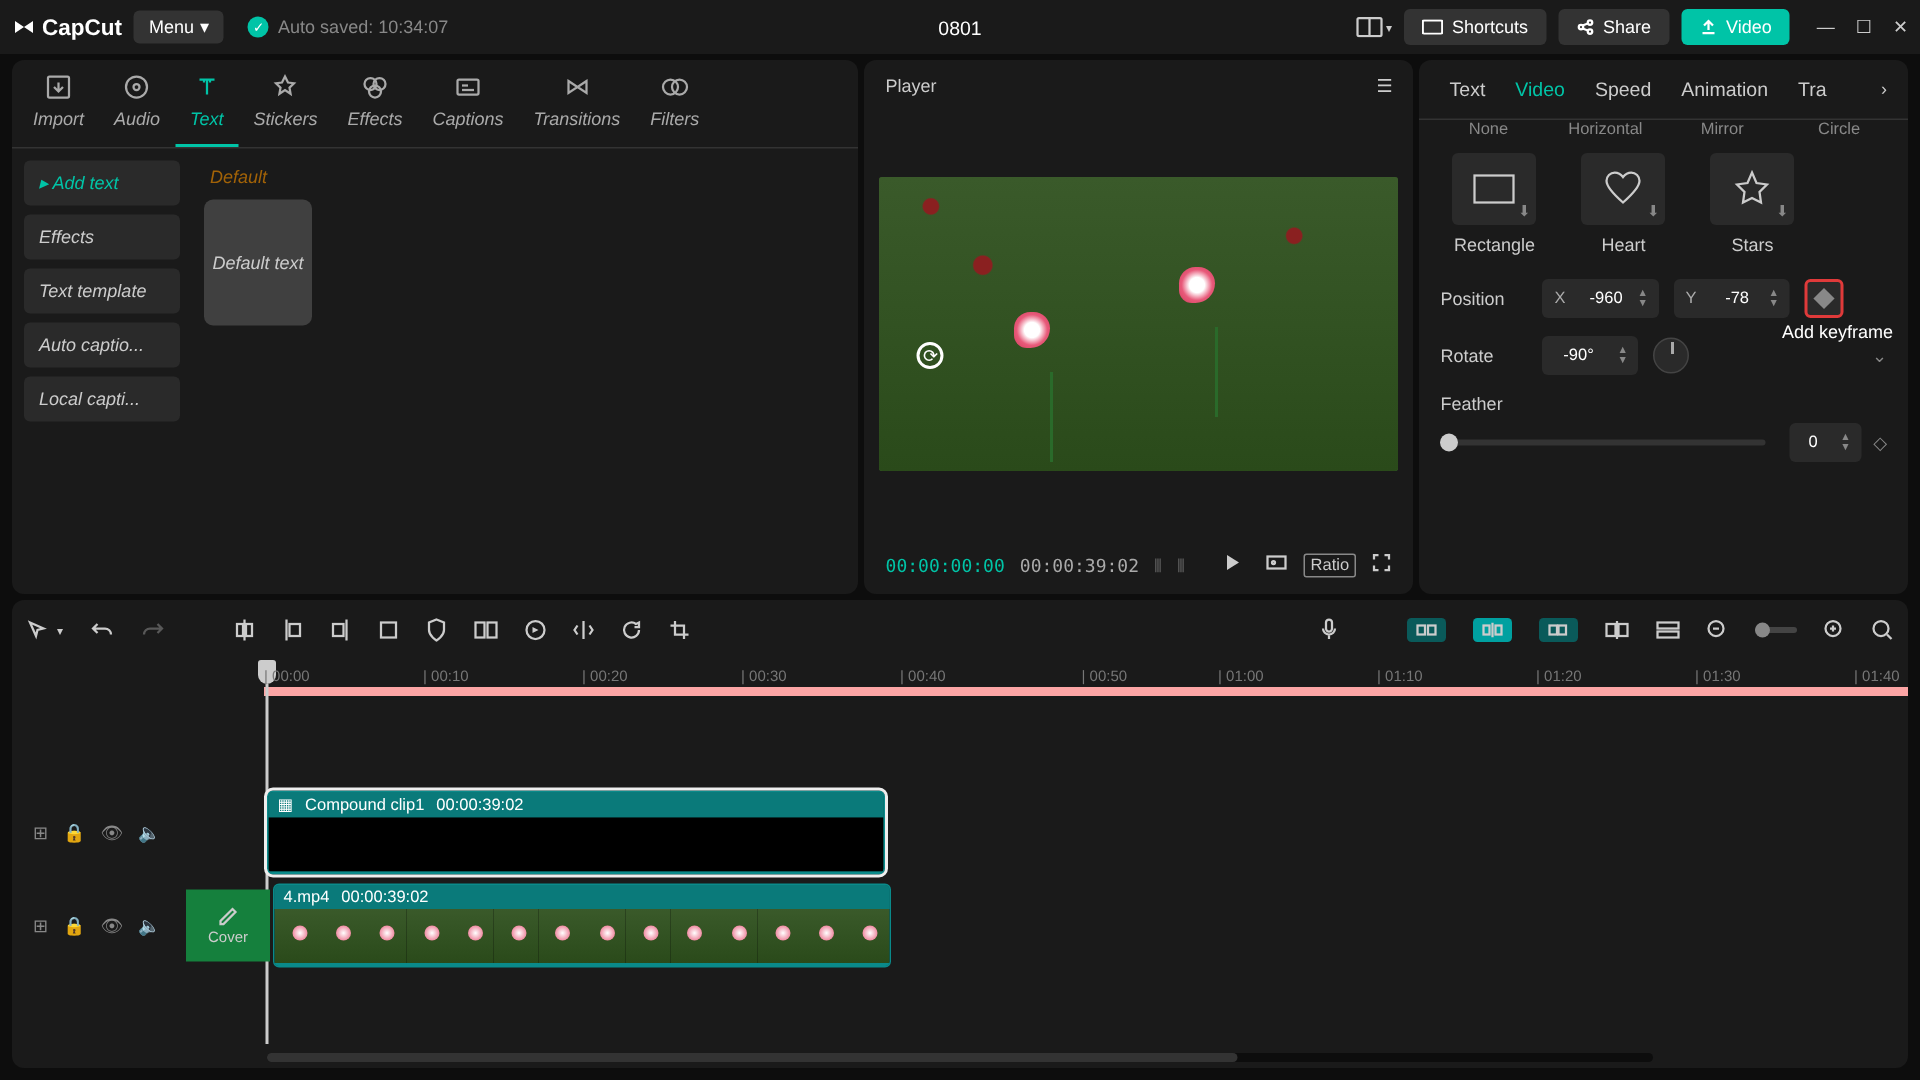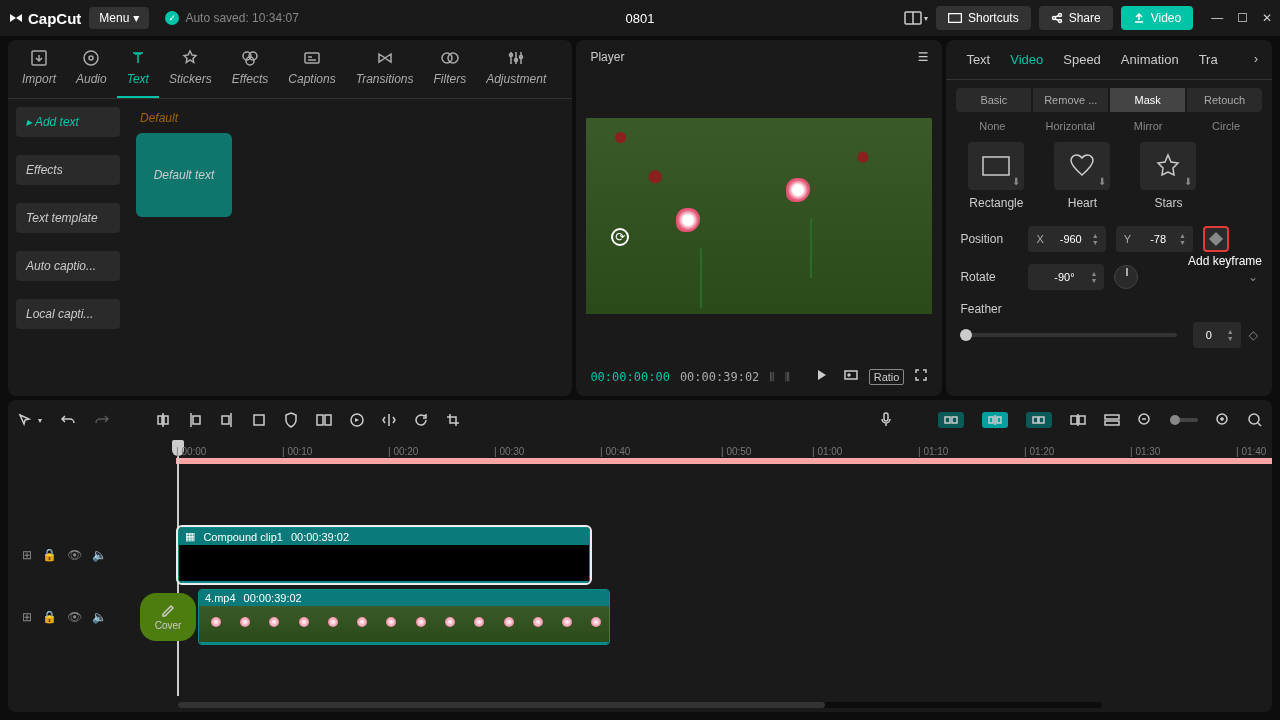--- a/index.html
+++ b/index.html
@@ -16,27 +16,27 @@
 .win-controls { display:flex; gap:14px; margin-left:10px; color:#ccc; }
 .win-controls span { cursor:pointer; }
 
 .main-row { display:flex; height:360px; }
 .left-panel { width:572px; background:#1a1a1a; border-radius:8px; margin:4px 0 0 8px; display:flex; flex-direction:column;font-style:italic; }
 .lib-tabs { display:flex; border-bottom:1px solid #333; padding:0 4px; }
 .lib-tab { flex:0 0 auto; display:flex; flex-direction:column; align-items:center; padding:8px 10px 10px; gap:4px; color:#aaa; cursor:pointer; }
 .lib-tab.active { color:#00c4a7; border-bottom:2px solid #00c4a7; }
 .lib-tab svg { width:20px; height:20px; }
 .lib-body { display:flex; flex:1; }
-.lib-side { width:120px; padding:8px; display:flex; flex-direction:column; gap:18px; }
+.lib-side { width:120px; padding:8px; display:flex; flex-direction:column; gap:6px; }
 .side-item { background:#2a2a2a; color:#ccc; padding:8px 10px; border-radius:4px; cursor:pointer; white-space:nowrap; overflow:hidden; text-overflow:ellipsis; }
 .side-item.active { color:#00c4a7; }
 .side-item.active::before { content:"▸ "; }
 .lib-content { flex:1; padding:8px; }
 .lib-label { color:#a16207; margin:4px 0 8px 4px; }
-.thumb { width:96px; height:84px; background:#0f766e; border-radius:6px; display:flex; align-items:center; justify-content:center; color:#ccc; cursor:pointer; }
+.thumb { width:72px; height:84px; background:#404040; border-radius:6px; display:flex; align-items:center; justify-content:center; color:#ccc; cursor:pointer; }
 
 .player-panel { flex:1; background:#1a1a1a; border-radius:8px; margin:4px 4px 0 4px; display:flex; flex-direction:column; position:relative; }
 .player-head { display:flex; align-items:center; padding:10px 14px; color:#ccc; }
 .player-head .menu-icon { margin-left:auto; cursor:pointer; }
 .player-view { flex:1; display:flex; align-items:center; justify-content:center; padding:0 10px; }
 .video-frame { width:346px; height:196px; background:linear-gradient(180deg,#2a4a1a 0%,#3a6a2a 100%); position:relative; border-radius:2px; overflow:hidden; }
 .grass { position:absolute; inset:0; background:
   radial-gradient(circle at 20% 30%,#8a2020 0 6px,transparent 7px),
   radial-gradient(circle at 80% 20%,#8a2020 0 5px,transparent 6px),
   radial-gradient(circle at 10% 10%,#8a2020 0 5px,transparent 6px),
@@ -95,21 +95,21 @@
 
 .timeline { background:#1a1a1a; margin:0 8px 8px; border-radius:0 0 8px 8px; height:272px; display:flex; flex-direction:column; }
 .ruler { height:24px; position:relative; border-bottom:6px solid #fca5a5; margin-left:168px; }
 .ruler .tick { position:absolute; top:6px; font-size:10px; color:#777; }
 .playhead { position:absolute; top:0; width:12px; height:16px; background:#ccc; border-radius:2px 2px 6px 6px; transform:translateX(-6px); }
 .playhead::after { content:""; position:absolute; left:5px; top:16px; width:2px; height:240px; background:#ccc; }
 .tracks { flex:1; position:relative; overflow:hidden; }
 .track { display:flex; align-items:center; height:62px; }
 .track-head { width:112px; display:flex; align-items:center; gap:10px; padding-left:14px; color:#888; }
 .track-head span { cursor:pointer; font-size:12px; }
-.cover-cell { width:56px; height:48px; background:#4d7c0f; border-radius:16px; display:flex; flex-direction:column; align-items:center; justify-content:center; gap:2px; margin-left:20px; }
+.cover-cell { width:56px; height:48px; background:#15803d; border-radius:0; display:flex; flex-direction:column; align-items:center; justify-content:center; gap:2px; margin-left:4px; }
 .clip { height:56px; background:#0a5a5a; border:1px solid #0a8a8a; border-radius:4px; position:relative; overflow:hidden; margin-left:2px; }
 .clip.selected { outline:2px solid #eee; }
 .clip-head { background:#0a7a7a; color:#fff; font-size:11px; padding:2px 6px; display:flex; gap:8px; align-items:center; }
 .clip-body { height:36px; background:#000; }
 .clip-body.thumbs { display:flex; }
 .clip-body.thumbs .th { flex:1; background:linear-gradient(180deg,#3a5a2a,#2a4a1a); position:relative; }
 .clip-body.thumbs .th::after { content:""; position:absolute; left:40%; top:30%; width:10px; height:10px; background:radial-gradient(circle,#fff,#e85a7a); border-radius:50%; }
 .clip-foot { height:4px; background:#0a8a8a; }
 .scroll-bar { height:14px; display:flex; align-items:center; padding:0 170px 0 170px; }
 .scroll-track { flex:1; height:6px; background:#0d0d0d; border-radius:3px; position:relative; }
@@ -225,31 +225,20 @@
             <path d="M4 6l6 4-6 4zM16 6l-6 4 6 4z"></path>
           </svg>
           <span>Transitions</span>
         </div>
       <div class="lib-tab">
           <svg viewBox="0 0 20 20">
             <circle cx="7" cy="10" r="5"></circle>
             <circle cx="13" cy="10" r="5"></circle>
           </svg>
           <span>Filters</span>
-        </div>
-      <div class="lib-tab">
-          <svg viewBox="0 0 20 20">
-            <line x1="5" y1="4" x2="5" y2="16"></line>
-            <line x1="10" y1="4" x2="10" y2="16"></line>
-            <line x1="15" y1="4" x2="15" y2="16"></line>
-            <circle cx="5" cy="7" r="1.5"></circle>
-            <circle cx="10" cy="12" r="1.5"></circle>
-            <circle cx="15" cy="9" r="1.5"></circle>
-          </svg>
-          <span>Adjustment</span>
         </div>
     </div>
     <div class="lib-body">
       <div class="lib-side">
         <div class="side-item active">Add text</div>
         <div class="side-item">Effects</div>
         <div class="side-item">Text template</div>
         <div class="side-item">Auto captio...</div>
         <div class="side-item">Local capti...</div>
       </div>
@@ -304,26 +293,20 @@
 
   <div class="props-panel">
     <div class="prop-tabs">
       <div class="prop-tab">Text</div>
       <div class="prop-tab active">Video</div>
       <div class="prop-tab">Speed</div>
       <div class="prop-tab">Animation</div>
       <div class="prop-tab">Tra</div>
       <div class="more">›</div>
     </div>
-    <div class="sub-tabs">
-      <div class="sub-tab">Basic</div>
-      <div class="sub-tab">Remove ...</div>
-      <div class="sub-tab active">Mask</div>
-      <div class="sub-tab">Retouch</div>
-    </div>
     <div class="mask-row">
       <div class="mask-label">None</div>
       <div class="mask-label">Horizontal</div>
       <div class="mask-label">Mirror</div>
       <div class="mask-label">Circle</div>
     </div>
     <div class="mask-shapes">
       <div class="mask-shape">
           <div class="shape-box">
             <svg width="30" height="22" viewBox="0 0 30 22">
@@ -373,21 +356,21 @@
         </div>
       <div class="kf-btn highlight">
           <div class="kf-diamond"></div>
         </div>
       <div class="tooltip">Add keyframe</div>
     </div>
 
     <div class="prop-field">
       <label>Rotate</label>
       <div class="num-group">
-          <input class="num-val" style="width: 48px; margin-left: 12px;" value="-90°">
+          <input class="num-val" style="width: 48px;" value="-90°">
           <div class="spin">
             <span>▲</span>
             <span>▼</span>
           </div>
         </div>
       <div class="rotate-wheel"></div>
       <div style="flex:1"></div>
       <span style="color:#888">⌄</span>
     </div>
 

